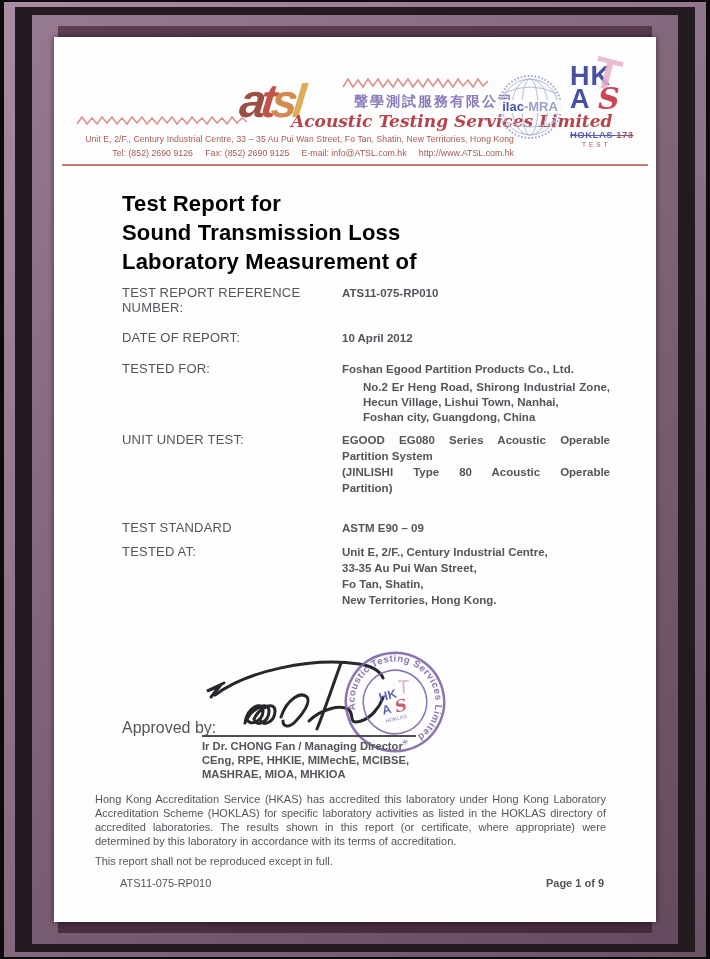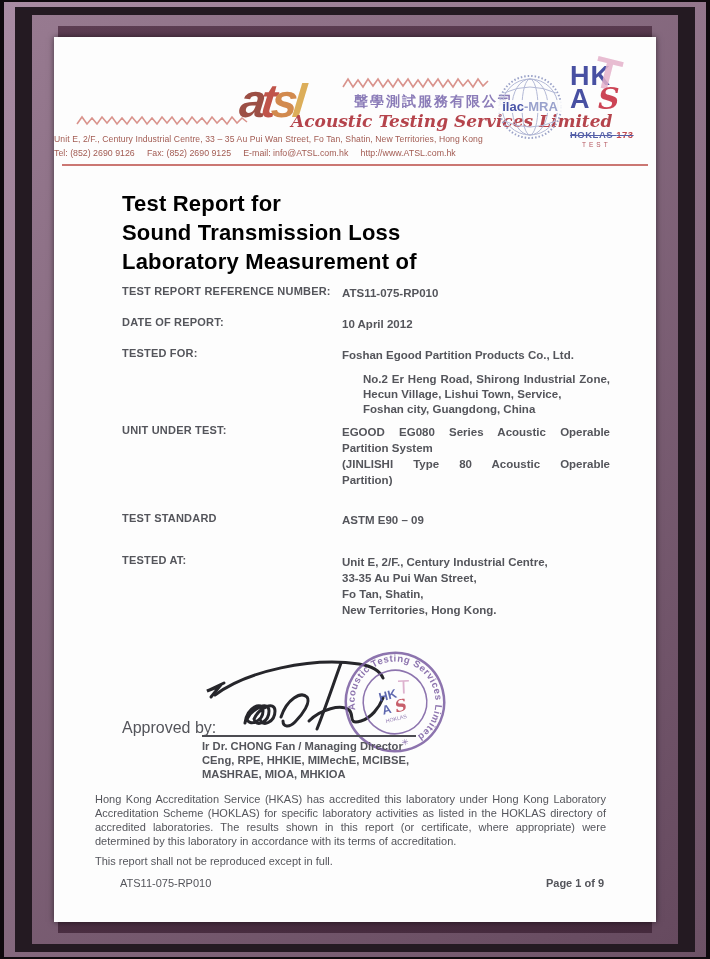--- a/index.html
+++ b/index.html
@@ -25,21 +25,21 @@
   .brand .l-a { color:#9c4f45; }
   .brand .l-t { color:#c0544a; }
   .brand .l-s { color:#d28a4e; }
   .brand .l-l { color:#dcae5a; }
 
   .zh-name { position:absolute; left:300px; top:56px; font-size:14px; font-weight:bold;
              letter-spacing:2px; color:#8b7cb8; white-space:nowrap; }
   .en-name { position:absolute; left:237px; top:74px; font-size:17px; font-style:italic;
              font-weight:bold; color:#b5444c; font-family:"DejaVu Serif", serif; white-space:nowrap; }
 
-  .addr-block { position:absolute; left:0; top:97px; width:460px; text-align:left;
+  .addr-block { position:absolute; left:0; top:97px; width:460px; text-align:right;
                 color:#a25b52; }
   .addr-line  { font-size:8.6px; letter-spacing:.1px; }
   .contact-line { font-size:8.8px; margin-top:4px; white-space:pre; }
   .head-rule { position:absolute; left:8px; right:8px; top:127px; border-top:2px solid #cb7773; }
 
   
   .ilac { position:absolute; left:444px; top:36px; }
   
   .hkas { position:absolute; left:516px; top:28px; width:86px; }
   .hkas-hk { font-size:27px; font-weight:bold; color:#4850a2; line-height:.82; letter-spacing:1px; }
@@ -54,24 +54,24 @@
   .hkas-hoklas .num { color:#c04a50; text-decoration:none; }
   .hkas-test { font-size:6.5px; color:#b4555e; letter-spacing:3px; margin:1px 0 0 12px; }
 
   
   .title { position:absolute; left:68px; top:152px; font-size:22px; font-weight:bold;
            color:#000000; line-height:29px; letter-spacing:.2px; }
 
   
   .fields { position:absolute; left:68px; right:46px; top:248px; color:#54555b; }
   .frow { display:flex; }
-  .flabel { width:220px; flex:none; font-size:11px; font-weight:bold; letter-spacing:.2px; }
+  .flabel { width:220px; flex:none; font-size:13px; font-weight:normal; letter-spacing:.2px; }
   .fval { flex:1; font-size:11.5px; font-weight:bold; line-height:16px; }
-  .mb15 { margin-bottom:15px; } .mb9 { margin-bottom:9px; } .mb7 { margin-bottom:7px; }
-  .mb24 { margin-bottom:24px; } .mb10 { margin-bottom:26px; }
+  .mb15 { margin-bottom:15px; } .mb9 { margin-bottom:3px; } .mb7 { margin-bottom:7px; }
+  .mb24 { margin-bottom:24px; } .mb10 { margin-bottom:8px; }
   .addr-lines { line-height:15px;margin-left:21px; }
   .stretch { text-align:justify; text-align-last:justify; }
 
   
   .signature { position:absolute; left:0; right:0; top:612px; height:150px; }
   .approved-label { position:absolute; left:68px; top:70px; font-size:16px; color:#54555b; }
   .sig-art { position:absolute; left:145px; top:2px; width:205px; height:92px; }
   .stamp { position:absolute; left:288px; top:0px; width:106px; height:106px; opacity:.88; }
   .sig-rule { position:absolute; left:148px; top:86px; width:214px; border-top:2px solid #4c4c52; }
   .signatory-block { position:absolute; left:148px; top:90px; font-size:11.2px; font-weight:bold;
@@ -169,21 +169,21 @@
 
     <div class="frow mb9">
       <div class="flabel">TESTED FOR:</div>
       <div class="fval">Foshan Egood Partition Products Co., Ltd.</div>
     </div>
 
     <div class="frow mb7">
       <div class="flabel"></div>
       <div class="fval addr-lines">
         <div class="stretch">No.2 Er Heng Road, Shirong Industrial Zone,</div>
-        <div>Hecun Village, Lishui Town, Service,</div>
+        <div>Hecun Village, Lishui Town, Nanhai,</div>
         <div>Foshan city, Guangdong, China</div>
       </div>
     </div>
 
 
     <div class="frow mb24">
       <div class="flabel">UNIT UNDER TEST:</div>
       <div class="fval">
         <div class="stretch">EGOOD EG080 Series Acoustic Operable</div>
         <div>Partition System</div>

